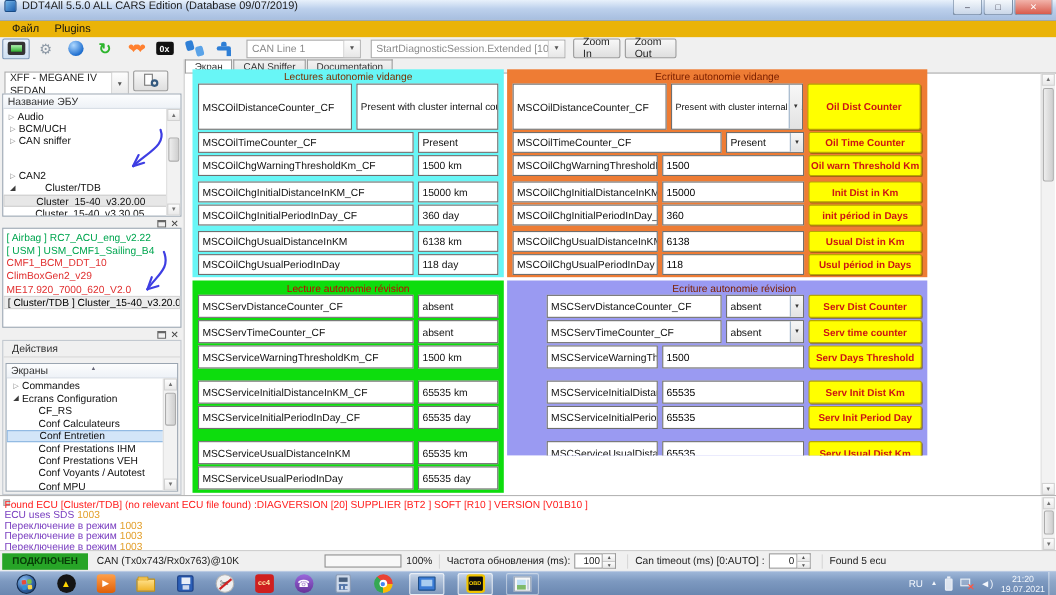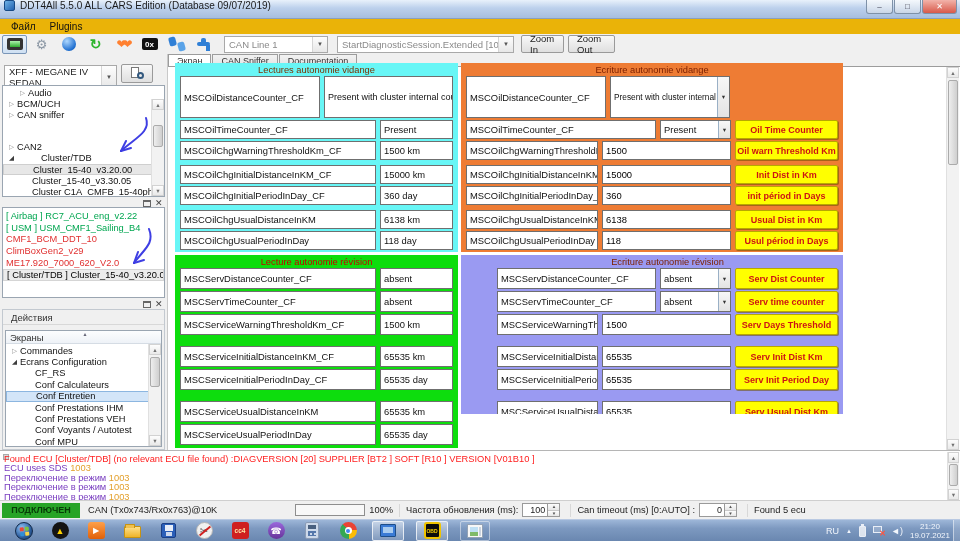--- a/index.html
+++ b/index.html
@@ -275,22 +275,25 @@
     <span class="carr">▼</span>
   </div>
   <div class="pushbtn" id="ecu-search-btn">
     <span class="ic-search">
         <span class="pg"></span>
         <span class="mg"></span>
       </span>
   </div>
 
   <div class="sidepanel" id="ecu-tree">
+    <div class="tree-hdr">
+        <span>Название ЭБУ</span>
+      </div>
     <div id="ecu-tree-items" style="padding-top:1px">
-        <div class="titem" style="padding-left: 14px;">
+        <div class="titem" style="padding-left: 2px;">
           <span class="exp">▷</span>
           <span class="tlabel">Audio</span>
         </div>
         <div class="titem" style="padding-left: 3px;">
           <span class="exp">▷</span>
           <span class="tlabel">BCM/UCH</span>
         </div>
         <div class="titem" style="padding-left: 3px;">
           <span class="exp">▷</span>
           <span class="tlabel">CAN sniffer</span>
@@ -455,20 +458,21 @@
     </section>
     <section class="panel panel-orange p-top" style="left: 293px; top: -4px; width: 382px; height: 189px;">
       <div class="ptitle tc-dark">Ecriture autonomie vidange</div>
       <div class="pgroup">
         <div class="prow tall">
           <div class="cell lab">MSCOilDistanceCounter_CF</div>
           <div class="cell ctrl selbox">
             <span>Present with cluster internal counter</span>
             <span class="sarr">▼</span>
           </div>
+          <button class="wbtn">Oil Dist Counter</button>
         </div>
         <div class="prow">
           <div class="cell lab">MSCOilTimeCounter_CF</div>
           <div class="cell ctrl selbox">
             <span>Present</span>
             <span class="sarr">▼</span>
           </div>
           <button class="wbtn">Oil Time Counter</button>
         </div>
         <div class="prow">

